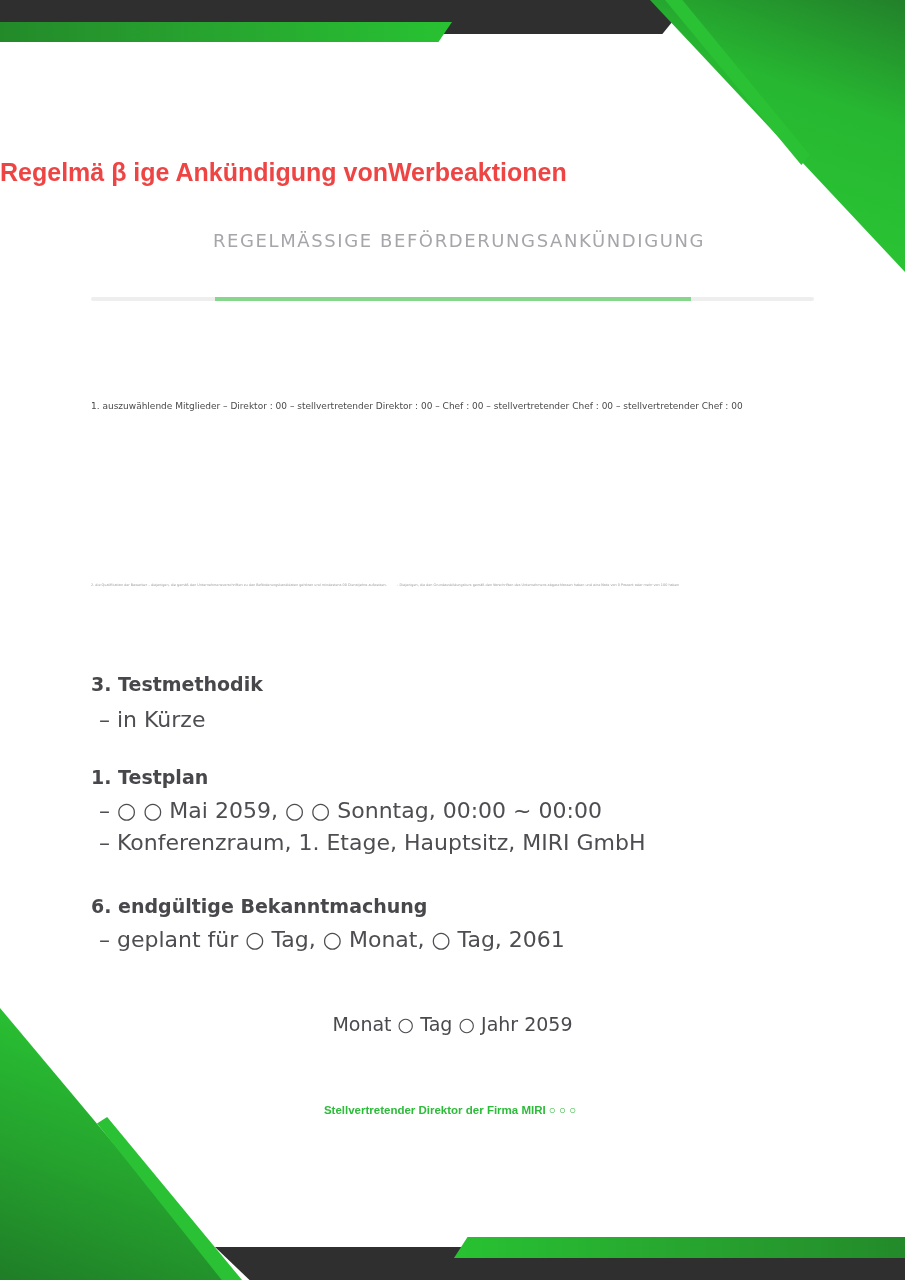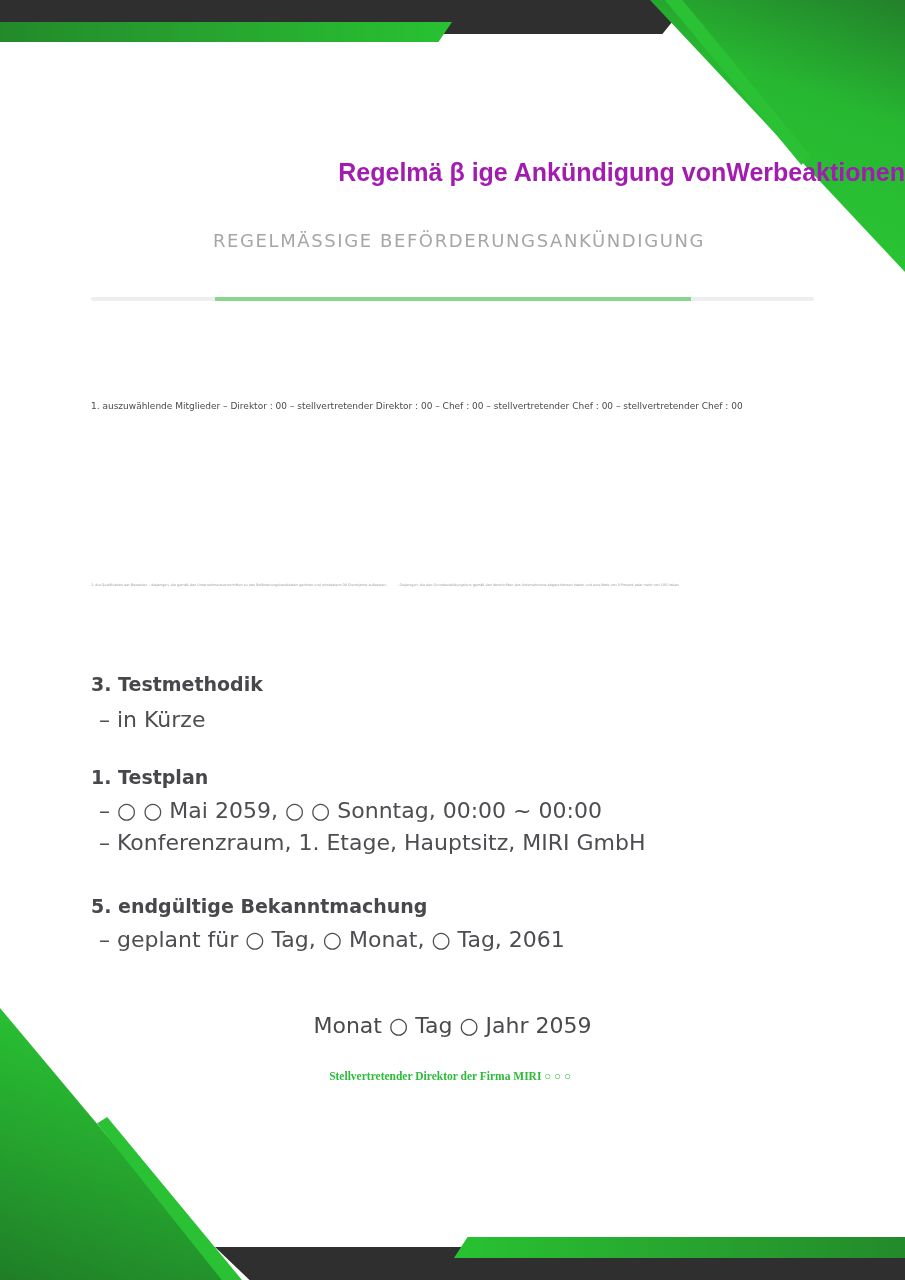--- a/index.html
+++ b/index.html
@@ -10,34 +10,34 @@
   #top-green { left:0; top:22px; width:452px; height:20px; background:linear-gradient(90deg,#238a2a 0%,#27a32f 45%,#28c232 100%); clip-path:polygon(0 0,100% 0,97% 100%,0 100%); }
   
   #tr-triangle { right:0; top:0; width:255px; height:272px; background:linear-gradient(200deg,#22802a 0%,#27b731 35%,#29c233 70%,#2bc535 100%); clip-path:polygon(0 0,100% 0,100% 100%); }
   #tr-stripe { left:665px; top:0; width:145px; height:165px; background:#2ac134; clip-path:polygon(0 0,12% 0,100% 94%,94% 100%); }
   
   #bl-triangle { left:0; top:1008px; width:228px; height:272px; background:linear-gradient(20deg,#1f7d27 0%,#25a22e 40%,#29c233 80%); clip-path:polygon(0 0,100% 100%,0 100%); }
   #bl-stripe { left:97px; top:1117px; width:145px; height:163px; background:#2ac134; clip-path:polygon(0 4%,7% 0,100% 100%,86% 100%); }
   #bottom-dark { left:215px; top:1247px; width:690px; height:33px; background:#2f2f2f; clip-path:polygon(0 0,100% 0,100% 100%,5% 100%); }
   #bottom-green { left:454px; top:1237px; width:451px; height:21px; background:linear-gradient(90deg,#28c232 0%,#27a32f 55%,#238a2a 100%); clip-path:polygon(3% 0,100% 0,100% 100%,0 100%); }
 
-  .title { position:absolute; left:0; width:905px; top:158px; text-align:right; font-family:"Liberation Sans", sans-serif; font-weight:bold; font-size:25px; color:#a21caf; }
+  .title { position:absolute; left:0; width:905px; top:158px; text-align:left; font-family:"Liberation Sans", sans-serif; font-weight:bold; font-size:25px; color:#ef4444; }
   .subtitle { position:absolute; left:0; width:918px; top:230px; text-align:center; font-family:"DejaVu Sans", sans-serif; font-size:18px; letter-spacing:1.6px; color:#a6a6aa; font-weight:normal; }
   .rule-grey { position:absolute; left:91px; top:297px; width:723px; height:4px; background:#eeeeee; border-radius:2px; }
   .rule-green { position:absolute; left:215px; top:297px; width:476px; height:4px; background:#86d78d; }
 
   .line1 { position:absolute; left:91px; top:401px; font-family:"DejaVu Sans", sans-serif; font-size:9px; color:#4a4a4a; white-space:nowrap; }
   .line2 { position:absolute; left:91px; top:583px; font-family:"DejaVu Sans", sans-serif; font-size:3.4px; color:#9a9a9a; white-space:nowrap; }
   .line2 .gap { display:inline-block; width:10px; }
 
   .sec-h { position:absolute; left:91px; font-family:"DejaVu Sans", sans-serif; font-weight:bold; font-size:19px; color:#48484c; }
   .sec-i { position:absolute; left:99px; font-family:"DejaVu Sans", sans-serif; font-size:22px; color:#4e4e52; white-space:nowrap; }
 
-  .date { position:absolute; left:0; width:905px; top:1013px; text-align:center; font-family:"DejaVu Sans", sans-serif; font-size:22px; color:#4a4a4e; }
-  .sign { position:absolute; left:0; width:900px; top:1070px; text-align:center; font-family:Liberation Serif, serif; font-weight:bold; font-size:11.5px; color:#2dbb3a; }
+  .date { position:absolute; left:0; width:905px; top:1013px; text-align:center; font-family:"DejaVu Sans", sans-serif; font-size:19px; color:#4a4a4e; }
+  .sign { position:absolute; left:0; width:900px; top:1104px; text-align:center; font-family:Liberation Sans, sans-serif; font-weight:bold; font-size:11.5px; color:#2dbb3a; }
 </style>
 </head>
 <body>
 
 <div class="deco" id="top-dark"></div>
 <div class="deco" id="top-green"></div>
 <div class="deco" id="tr-triangle"></div>
 <div class="deco" id="tr-stripe"></div>
 <div class="deco" id="bl-triangle"></div>
 <div class="deco" id="bl-stripe"></div>
@@ -55,17 +55,17 @@
   <span>2. die Qualifikation der Bewerber – diejenigen, die gemäß den Unternehmensvorschriften zu den Beförderungskandidaten gehören und mindestens 00 Dienstjahre aufweisen.</span><span class="gap"></span><span>– Diejenigen, die den Grundausbildungskurs gemäß den Vorschriften des Unternehmens abgeschlossen haben und eine Note von 0 Prozent oder mehr von 100 haben</span>
 </div>
 
 <div class="sec-h" style="top:673px">3. Testmethodik</div>
 <div class="sec-i" style="top:707px">– in Kürze</div>
 
 <div class="sec-h" style="top:766px">1. Testplan</div>
 <div class="sec-i" style="top:798px">– ○ ○ Mai 2059, ○ ○ Sonntag, 00:00 ~ 00:00</div>
 <div class="sec-i" style="top:830px">– Konferenzraum, 1. Etage, Hauptsitz, MIRI GmbH</div>
 
-<div class="sec-h" style="top:895px">5. endgültige Bekanntmachung</div>
+<div class="sec-h" style="top:895px">6. endgültige Bekanntmachung</div>
 <div class="sec-i" style="top:927px">– geplant für ○ Tag, ○ Monat, ○ Tag, 2061</div>
 
 <div class="date">Monat ○ Tag ○ Jahr 2059</div>
 <div class="sign">Stellvertretender Direktor der Firma MIRI ○ ○ ○</div>
 
 </body></html>

